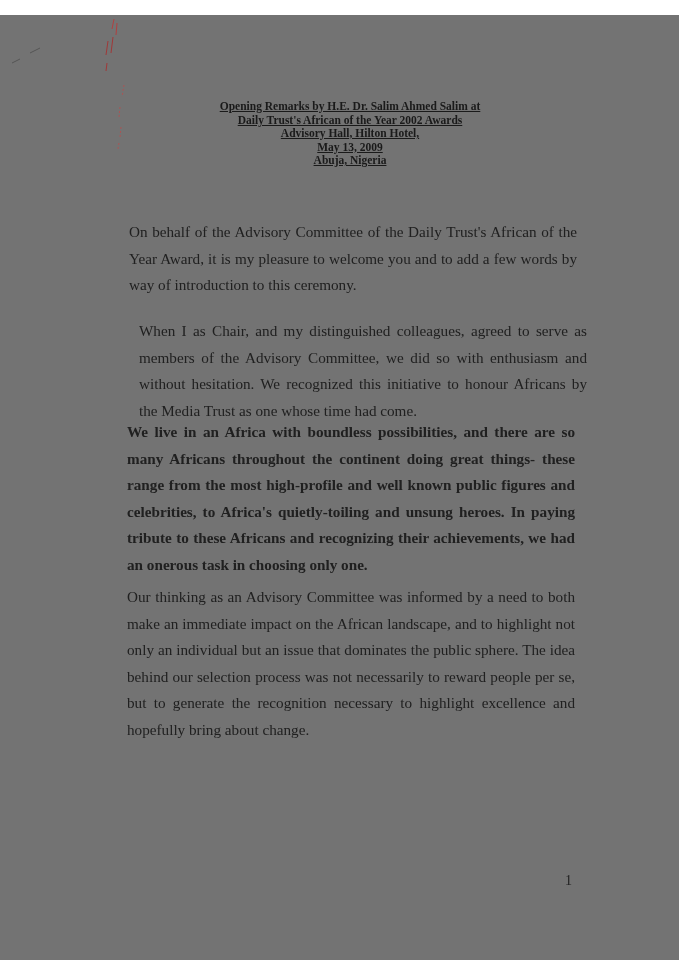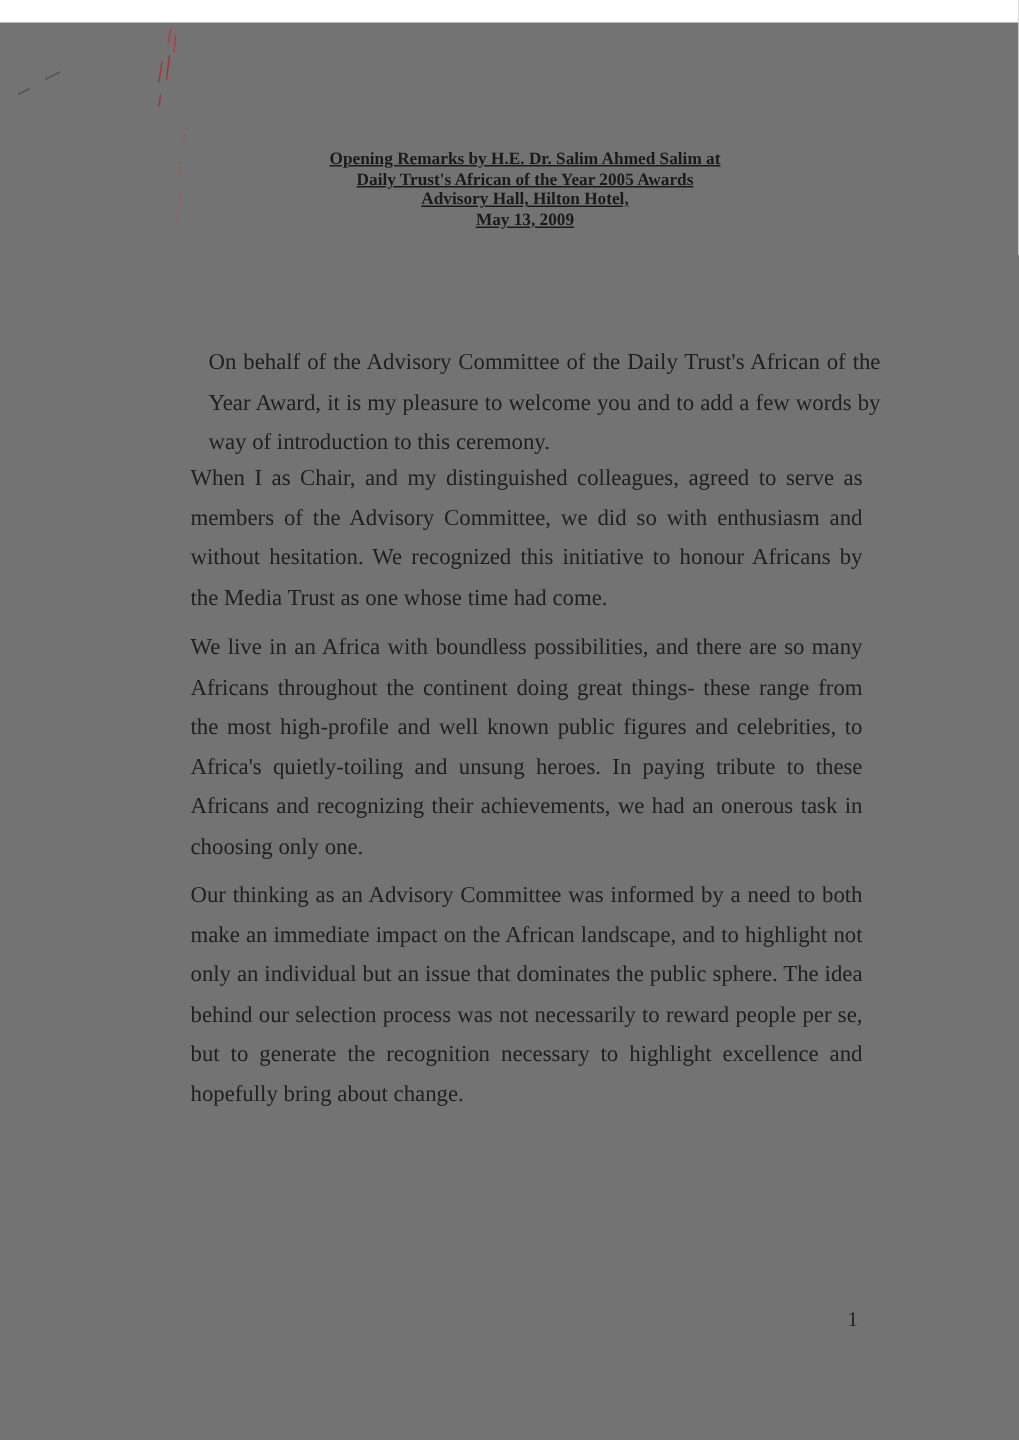--- a/index.html
+++ b/index.html
@@ -46,21 +46,21 @@
     position: absolute;
     left: 127px;
     width: 448px;
     font-size: 15.2px;
     line-height: 26.5px;
     text-align: justify;
     color: #202020;
   }
   .p1 { top: 202px; }
   .p2 { top: 291px; }
-  .p3 { top: 404px; }
+  .p3 { top: 404px; font-weight: bold; }
   .p4 { top: 569px; }
   .page-number {
     position: absolute;
     left: 565px;
     top: 858px;
     font-size: 14px;
     color: #222;
   }
 </style>
 </head>
@@ -71,24 +71,25 @@
   <svg class="marks" viewBox="0 0 160 150" width="160" height="150">
     <path d="M12 48 L20 44 M30 38 L40 33" stroke="#555" stroke-width="1" fill="none"></path>
     <path d="M114 4 L112 14 M117 8 L116 20" stroke="#b04040" stroke-width="1" fill="none"></path>
     <path d="M108 26 L106 40 M113 22 L111 38" stroke="#a03838" stroke-width="1" fill="none"></path>
     <path d="M107 48 L106 56" stroke="#a03838" stroke-width="1" fill="none"></path>
     <path d="M124 70 L122 82 M120 92 L119 102 M121 112 L120 122 M119 128 L118 134" stroke="#b05050" stroke-width="0.9" fill="none" stroke-dasharray="2 2"></path>
   </svg>
 
   <div class="header-block">
     <div>Opening Remarks by H.E. Dr. Salim Ahmed Salim at</div>
-    <div>Daily Trust's African of the Year 2005 Awards</div>
+    <div>Daily Trust's African of the Year 2002 Awards</div>
     <div>Advisory Hall, Hilton Hotel,</div>
     <div>May 13, 2009</div>
+    <div>Abuja, Nigeria</div>
   </div>
 
-  <p class="body-text p1" style="margin:12px">On behalf of the Advisory Committee of the Daily Trust's African of the Year Award, it is my pleasure to welcome you and to add a few words by way of introduction to this ceremony.</p>
-  <p class="body-text p2" style="margin:0">When I as Chair, and my distinguished colleagues, agreed to serve as members of the Advisory Committee, we did so with enthusiasm and without hesitation. We recognized this initiative to honour Africans by the Media Trust as one whose time had come.</p>
+  <p class="body-text p1" style="margin:2px">On behalf of the Advisory Committee of the Daily Trust's African of the Year Award, it is my pleasure to welcome you and to add a few words by way of introduction to this ceremony.</p>
+  <p class="body-text p2" style="margin:12px">When I as Chair, and my distinguished colleagues, agreed to serve as members of the Advisory Committee, we did so with enthusiasm and without hesitation. We recognized this initiative to honour Africans by the Media Trust as one whose time had come.</p>
   <p class="body-text p3" style="margin:0">We live in an Africa with boundless possibilities, and there are so many Africans throughout the continent doing great things- these range from the most high-profile and well known public figures and celebrities, to Africa's quietly-toiling and unsung heroes. In paying tribute to these Africans and recognizing their achievements, we had an onerous task in choosing only one.</p>
   <p class="body-text p4" style="margin:0">Our thinking as an Advisory Committee was informed by a need to both make an immediate impact on the African landscape, and to highlight not only an individual but an issue that dominates the public sphere. The idea behind our selection process was not necessarily to reward people per se, but to generate the recognition necessary to highlight excellence and hopefully bring about change.</p>
 
   <div class="page-number">1</div>
 </div>
 
 </body></html>

